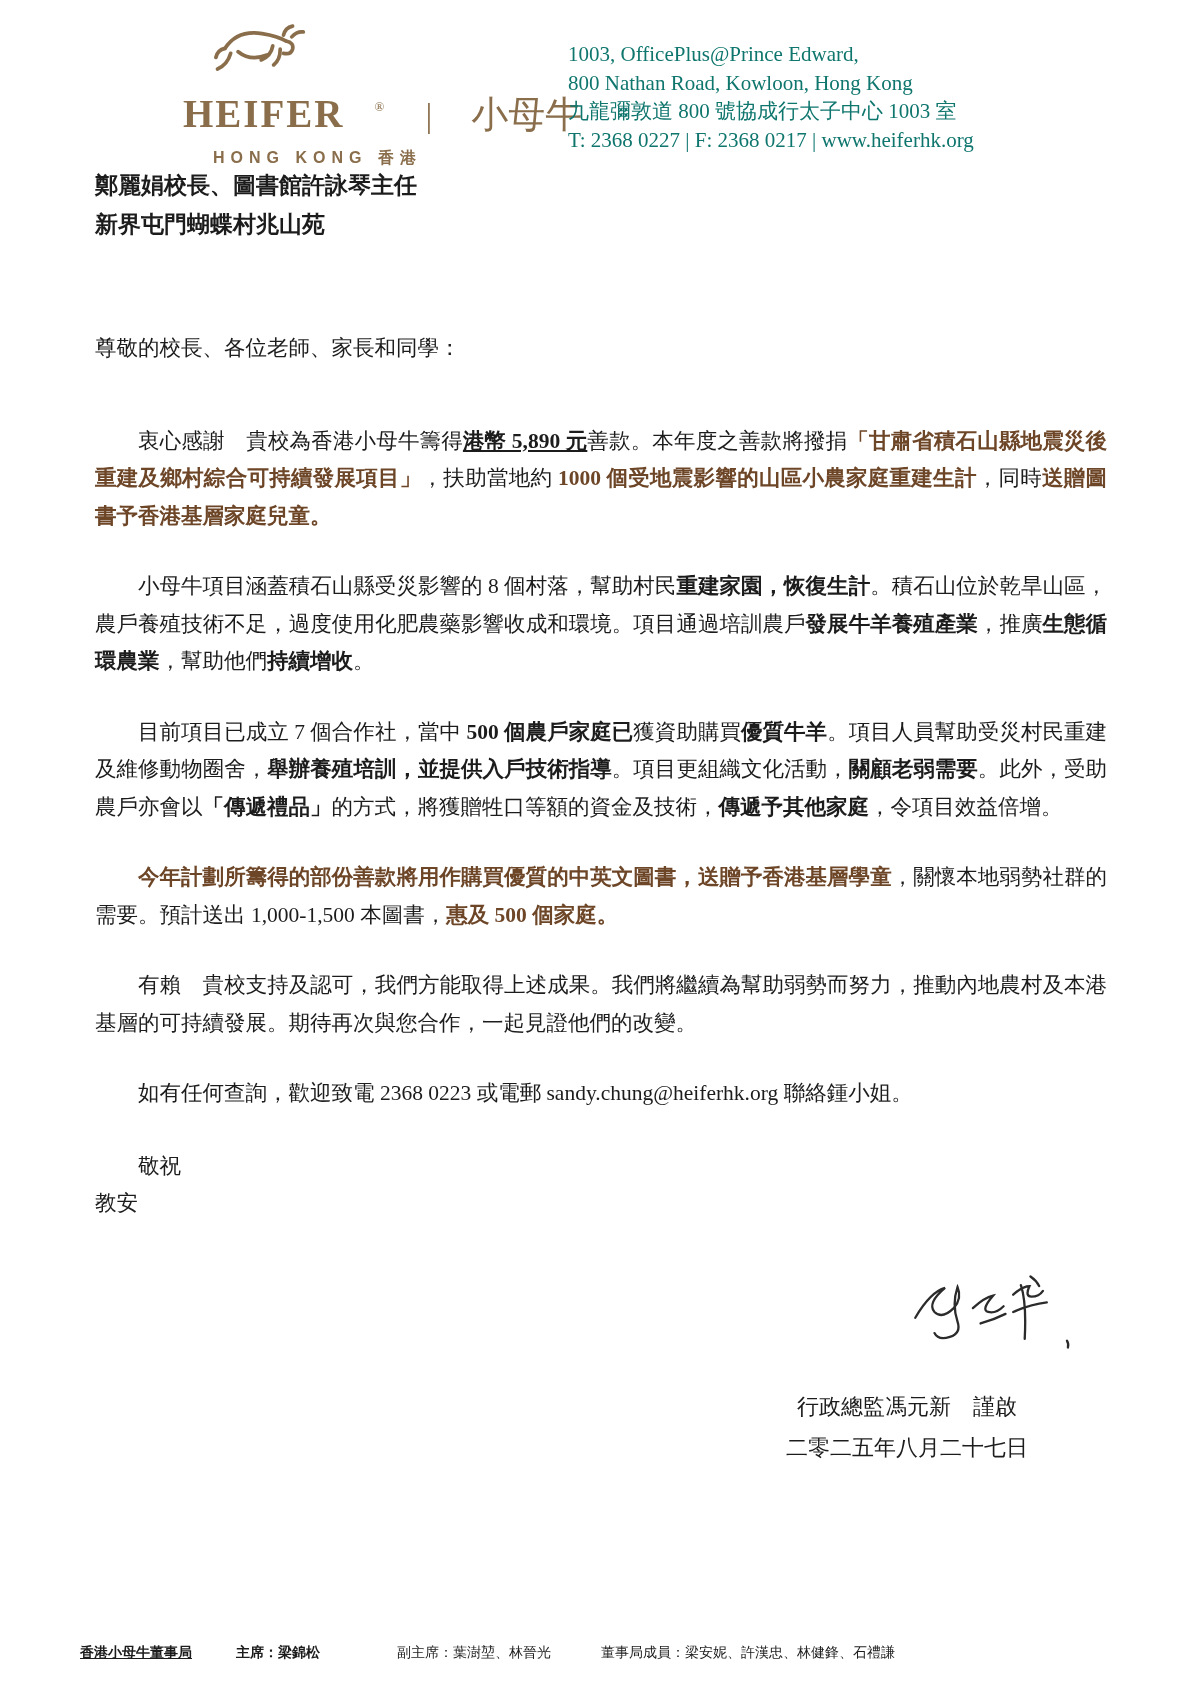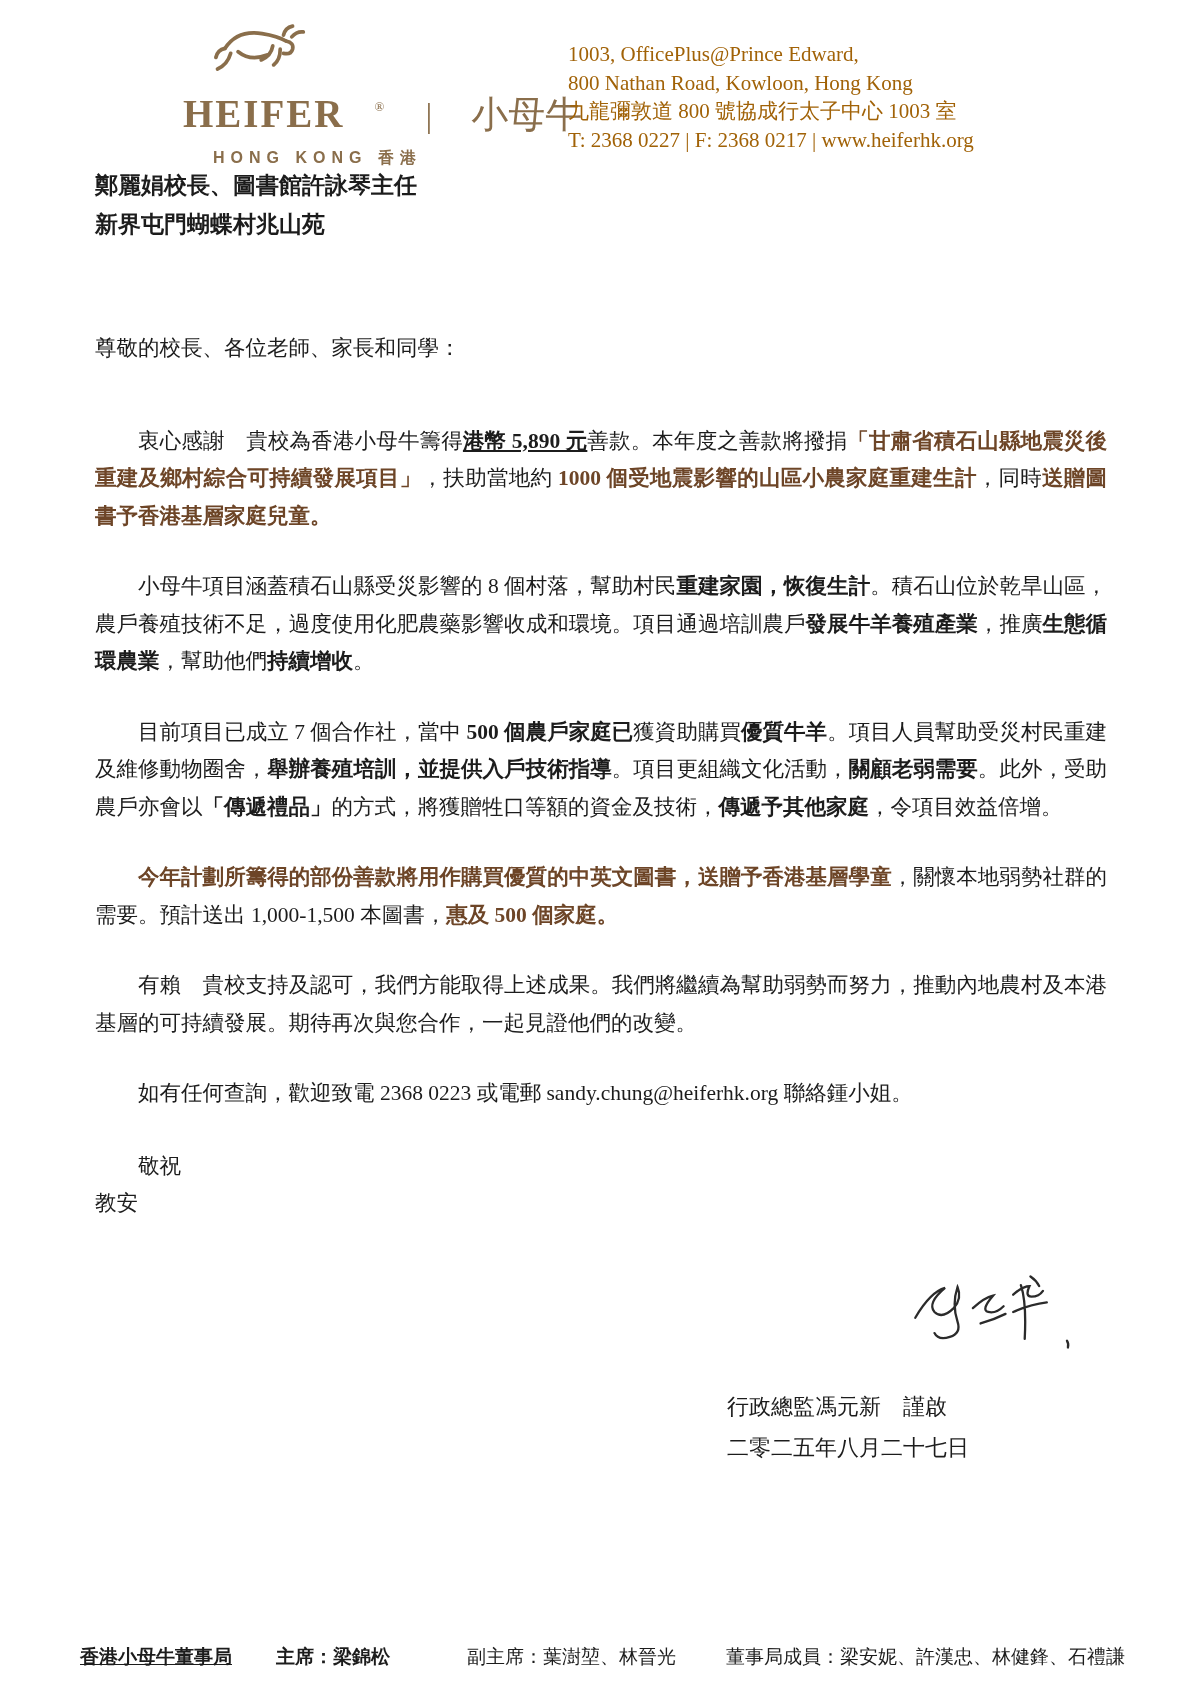--- a/index.html
+++ b/index.html
@@ -11,21 +11,21 @@
   .logo{position:absolute;left:183px;top:22px;width:300px;color:#8a6e4b;}
   .logo-cow{display:block;margin-left:28px;}
   .logo-row{display:flex;align-items:baseline;margin-top:2px;white-space:nowrap;gap:29px;}
   .logo-en{font-size:39px;font-weight:bold;letter-spacing:2px;}
   .logo-reg{font-size:13px;vertical-align:super;position:relative;top:-16px;margin-left:1px;}
   .logo-sep{font-size:34px;font-weight:300;margin:0 10px 0 12px;color:#8a6e4b;}
   .logo-zh{font-size:37px;font-weight:normal;font-family:"Liberation Sans","DejaVu Sans",sans-serif;}
   .logo-sub{margin-top:8px;font-size:16px;font-weight:bold;letter-spacing:6px;
             font-family:"Liberation Sans","DejaVu Sans",sans-serif;margin-left:30px;}
 
-  .address{position:absolute;left:568px;top:40px;width:545px;color:#a16207;
+  .address{position:absolute;left:568px;top:40px;width:545px;color:#0f766e;
            font-size:21px;line-height:28.5px;}
 
   
   .recipient{position:absolute;left:95px;top:166px;font-size:23px;line-height:39px;
              font-weight:bold;font-family:"Liberation Sans","DejaVu Sans",sans-serif;}
 
   
   .letter-body{position:absolute;left:95px;right:94px;top:330px;
                font-size:21.5px;line-height:37.5px;text-align:justify;}
   .salutation{margin:0;}
@@ -34,26 +34,26 @@
   .r-n{font-weight:normal;}
   .r-b{font-weight:bold;}
   .r-bb{font-weight:bold;color:#6d4527;}
   .r-bu{font-weight:bold;text-decoration:underline;}
 
   .closing-jingzhu{margin:35px 0 0 0;text-indent:2em;}
   .closing-jiaoan{margin:0;}
 
   
   .signature{position:absolute;left:898px;top:1258px;}
-  .signoff{position:absolute;left:727px;top:1386px;width:420px;
+  .signoff{position:absolute;left:697px;top:1386px;width:420px;text-align:center;
            font-size:22px;line-height:41px;}
 
   
   .footer{position:absolute;left:80px;top:1644px;width:1090px;display:flex;
-          align-items:flex-end;font-size:19px;white-space:nowrap;}
+          align-items:flex-end;font-size:14px;white-space:nowrap;}
   .footer .board{font-weight:bold;text-decoration:underline;
                  font-family:"Liberation Sans","DejaVu Sans",sans-serif;}
   .footer .chairman{margin-left:44px;font-weight:bold;}
   .footer .vice{margin-left:77px;}
   .footer .members{margin-left:50px;}
 </style>
 </head>
 <body>
 
 <div class="page">

